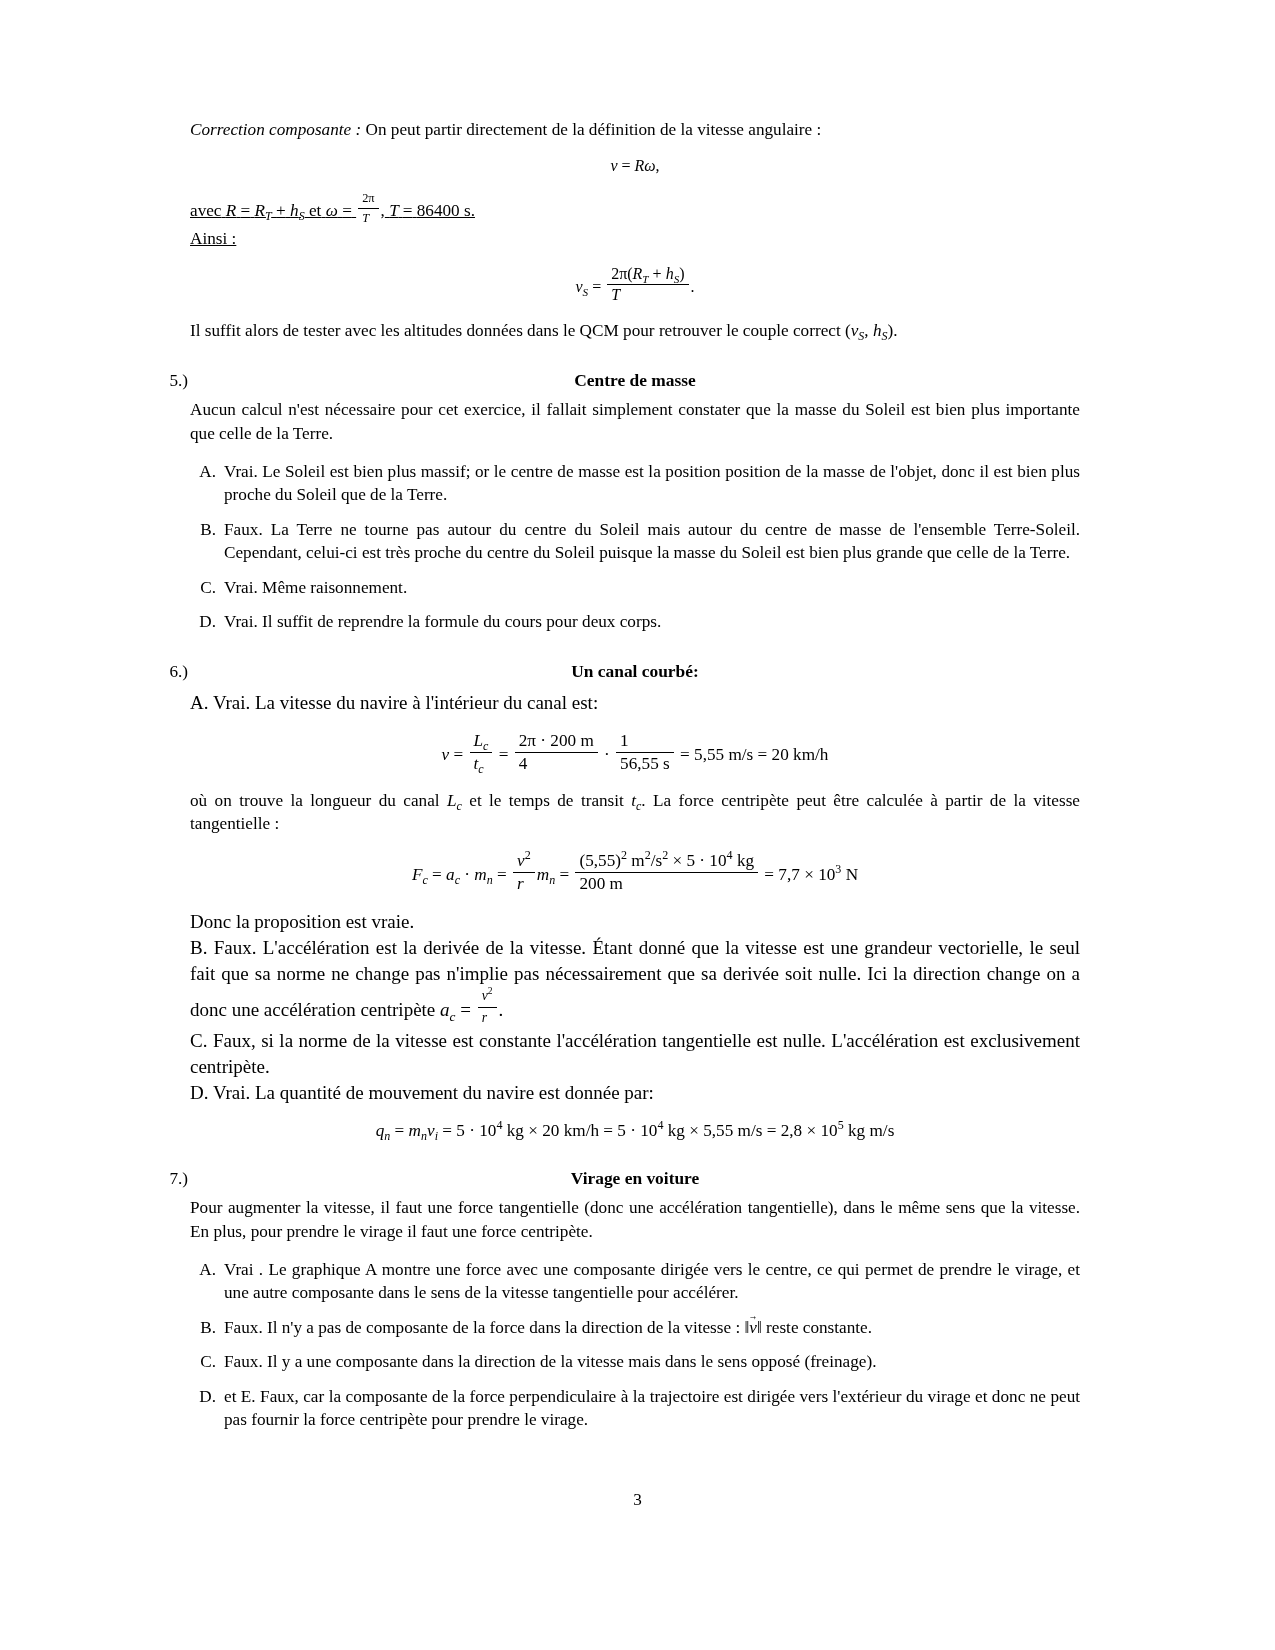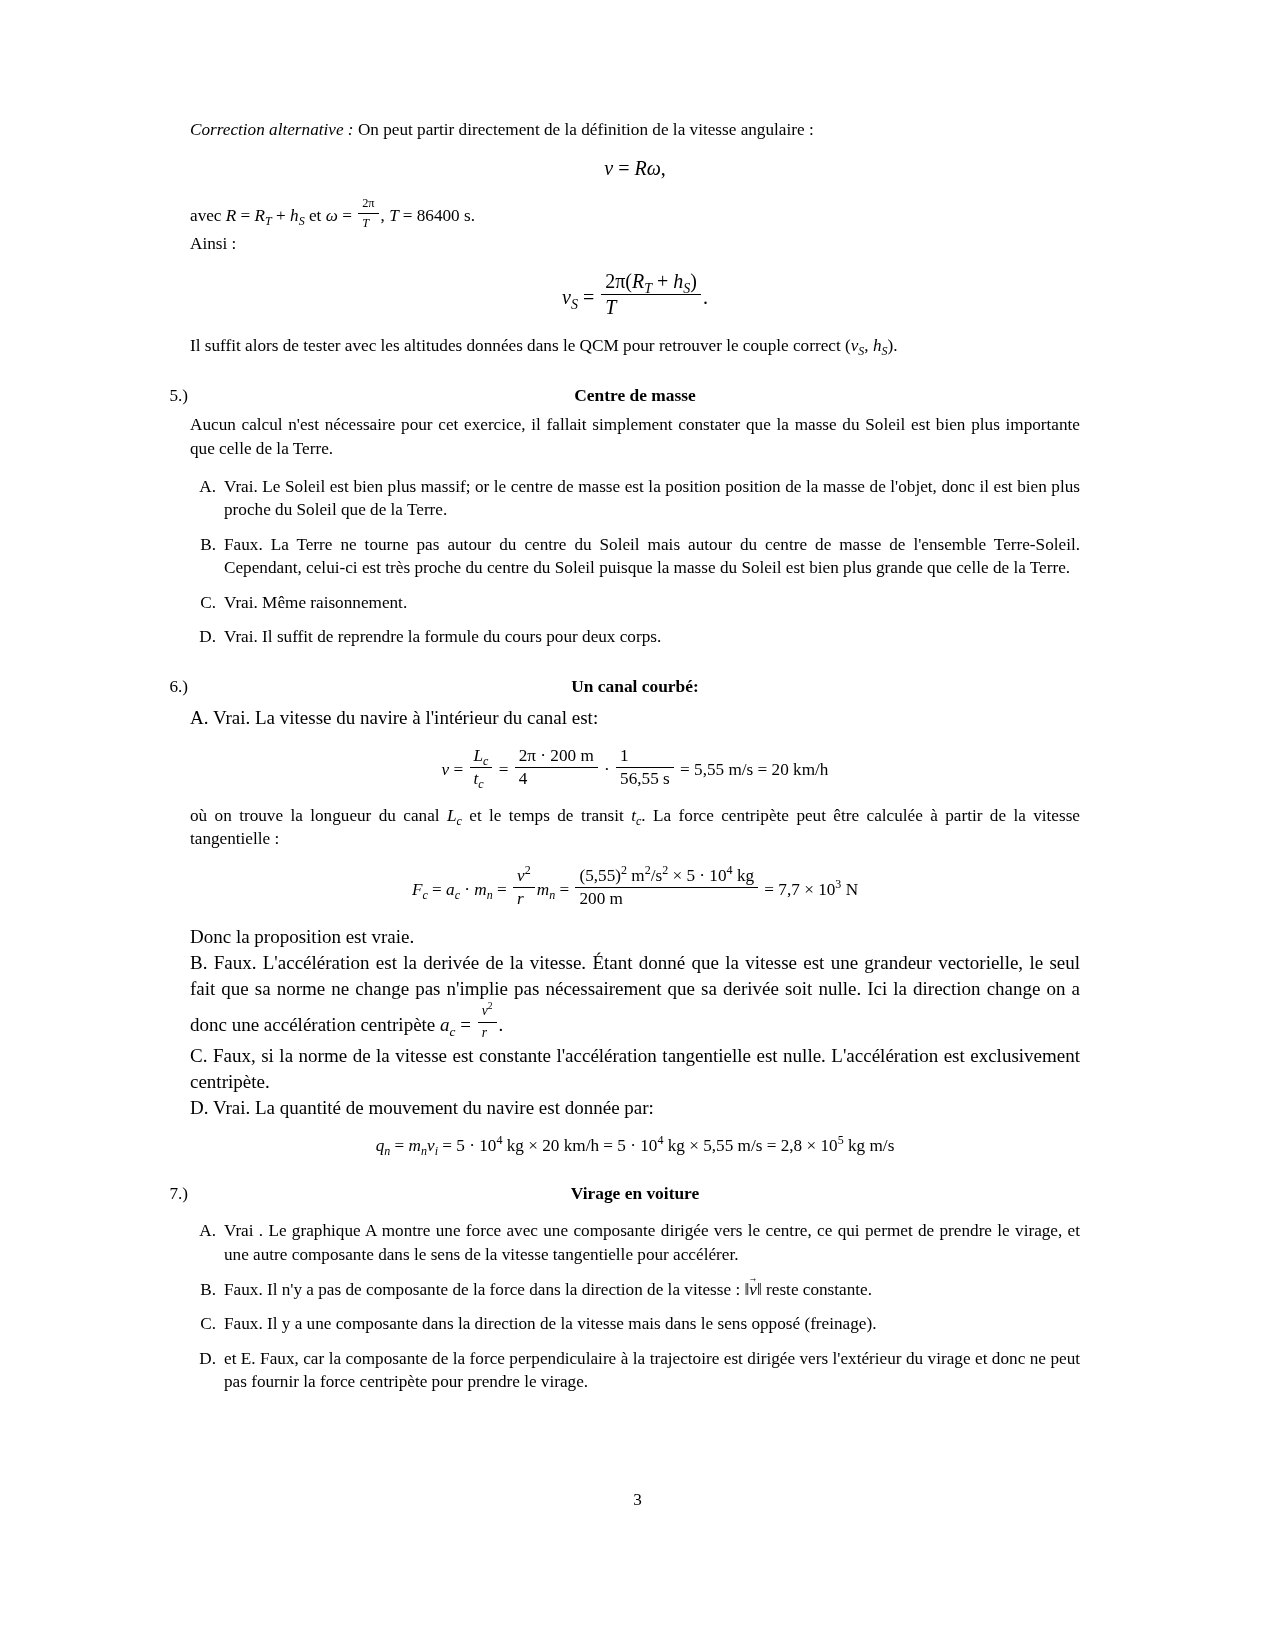--- a/index.html
+++ b/index.html
@@ -27,21 +27,21 @@
   }
   
   .para {
     font-size: 17.2px;
     line-height: 1.37;
     text-align: justify;
     margin: 0 0 4px 0;
     hyphens: none;
   }
   .para.noindent { text-indent: 0; }
-  .tight { margin-bottom: 0; }
+  .tight { margin-bottom: 0; text-decoration: underline; }
   .gap-sm { }
   .gap-md { margin-top: 17px; }
 
   .it { font-style: italic; }
 
   
   .exercise {
     position: relative;
     margin-top: 26px;
   }
@@ -94,21 +94,21 @@
   
   .math {
     font-family: "Liberation Serif", "DejaVu Serif", serif;
     font-style: italic;
     white-space: nowrap;
   }
   .mathup { font-style: normal; }
   .display {
     text-align: center;
     margin: 15px 0 15px 0;
-    font-size: 20px;
+    font-size: 16px;
     white-space: nowrap;
   }
   .display.small { font-size: 17.2px; }
   sub, sup {
     font-size: 0.7em;
     font-style: italic;
     line-height: 0;
   }
   sup.up, sub.up { font-style: normal; }
 
@@ -156,21 +156,21 @@
     font-size: 17.2px;
   }
 </style>
 </head>
 <body>
 
 <div class="page">
   <div class="content">
 
     <p class="para">
-      <span class="it">Correction alternative :</span><span> On peut partir directement de la définition de la vitesse angulaire :</span>
+      <span class="it">Correction composante :</span><span> On peut partir directement de la définition de la vitesse angulaire :</span>
     </p>
 
     <div class="display">
       <span class="math"><span>v</span> <span class="mathup">=</span> <span>R</span><span>ω</span><span class="mathup">,</span></span>
     </div>
 
     <p class="para noindent tight">
       <span>avec</span>
       <span class="math"> <span>R</span> <span class="mathup">=</span> <span>R</span><sub>T</sub> <span class="mathup">+</span> <span>h</span><sub>S</sub></span>
       <span>et</span>
@@ -262,20 +262,21 @@
           <span class="mathup">=</span> <span class="mathup"><span>5 · 10</span><sup class="up">4</sup><span> kg × 20 km/h</span></span>
           <span class="mathup">=</span> <span class="mathup"><span>5 · 10</span><sup class="up">4</sup><span> kg × 5,55 m/s</span></span>
           <span class="mathup">=</span> <span class="mathup"><span>2,8 × 10</span><sup class="up">5</sup><span> kg m/s</span></span>
         </span>
       </div>
     </div>
 
     <div class="exercise gap-md">
       <div class="ex-num">7.)</div>
       <div class="ex-title">Virage en voiture</div>
+      <p class="para">Pour augmenter la vitesse, il faut une force tangentielle (donc une accélération tangentielle), dans le même sens que la vitesse. En plus, pour prendre le virage il faut une force centripète.</p>
       <ul class="alpha-list">
         <li>
           <span class="lbl">A.</span>
           <span>Vrai . Le graphique A montre une force avec une composante dirigée vers le centre, ce qui permet de prendre le virage, et une autre composante dans le sens de la vitesse tangentielle pour accélérer.</span>
         </li>
         <li>
           <span class="lbl">B.</span>
           <span>Faux. Il n'y a pas de composante de la force dans la direction de la vitesse : </span><span class="math"><span class="mathup">‖</span><span class="vec">v</span><span class="mathup">‖</span></span><span> reste constante.</span>
         </li>
         <li>

